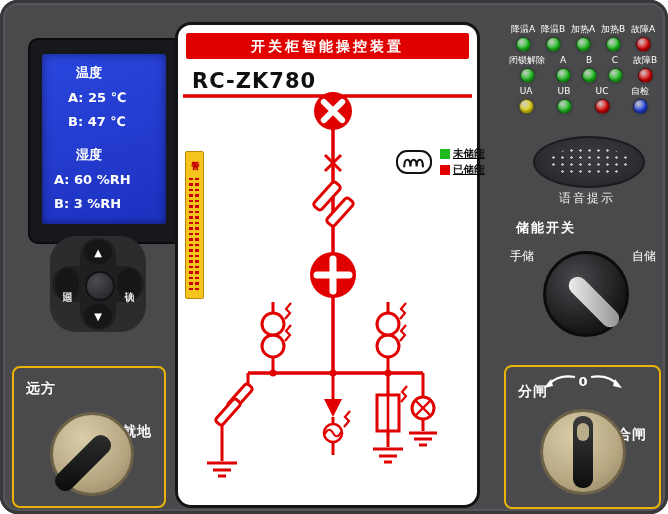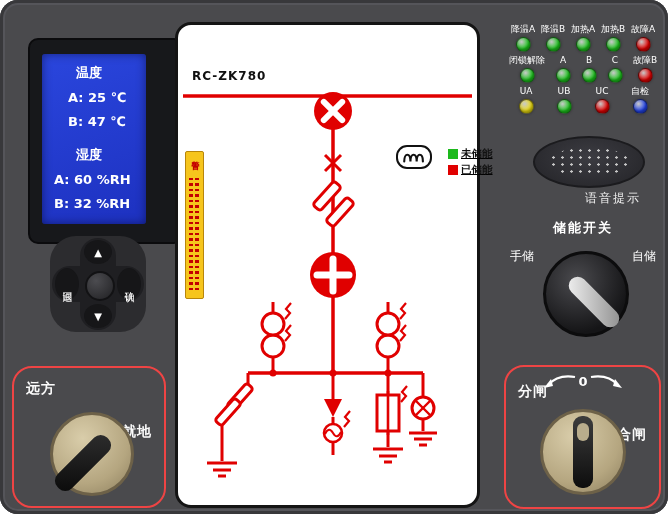--- a/index.html
+++ b/index.html
@@ -3,21 +3,21 @@
 <meta charset="utf-8">
 <style>
   html,body{margin:0;padding:0;background:#fff;font-family:"DejaVu Sans","Liberation Sans",sans-serif;}
   #stage{position:relative;width:668px;height:514px;}
   #device{position:absolute;left:0;top:0;width:668px;height:514px;background:#4a4a4d;border-radius:18px;
           box-shadow:inset 0 0 0 3px #38383b, inset 0 0 0 5px #55555a;overflow:hidden;}
 
   
   #lcd-bezel{position:absolute;left:28px;top:38px;width:152px;height:202px;background:#17181b;
              border:2px solid #0b0b0d;border-radius:10px;}
-  #lcd-screen{position:absolute;left:12px;top:14px;width:104px;height:170px;border-radius:3px;
+  #lcd-screen{position:absolute;left:12px;top:14px;width:124px;height:170px;border-radius:3px;
               background:linear-gradient(160deg,#2a46dd 0%,#1d31c0 100%);
               box-shadow:inset 0 0 10px rgba(0,0,30,.5);}
   .lcd-line{position:absolute;left:26px;color:#fff;font-size:13px;font-weight:bold;white-space:nowrap;}
   .lcd-t1{top:10px;left:34px;}
   .lcd-a1{top:36px;}
   .lcd-b1{top:60px;}
   .lcd-t2{top:92px;left:34px;}
   .lcd-a2{top:118px;left:12px;}
   .lcd-b2{top:142px;left:12px;}
 
@@ -30,21 +30,21 @@
            background:#161618;border-radius:50%;cursor:pointer;}
   .nav-btn.up{left:34px;top:4px;width:28px;height:24px;font-size:10px;}
   .nav-btn.down{left:34px;top:68px;width:28px;height:24px;font-size:10px;}
   .nav-btn.back{left:5px;top:32px;width:24px;height:32px;}
   .nav-btn.confirm{left:67px;top:32px;width:24px;height:32px;}
   .nav-side-txt{writing-mode:vertical-rl;text-orientation:upright;font-size:10px;line-height:12px;color:#fff;}
   .nav-center{position:absolute;left:35px;top:35px;width:26px;height:26px;border-radius:50%;
               background:radial-gradient(circle at 35% 30%,#4c4c50,#202023);border:2px solid #121214;cursor:pointer;}
 
   
-  .outline-panel{position:absolute;border:2px solid #ef4444;border-radius:20px;}
+  .outline-panel{position:absolute;border:2px solid #eab308;border-radius:8px;}
   #remote-panel{left:12px;top:366px;width:150px;height:138px;}
   #oc-panel{left:504px;top:365px;width:153px;height:140px;}
   .sw-label{position:absolute;top:12px;font-size:14px;font-weight:bold;color:#fafafa;letter-spacing:1px;}
   .sw-label.left{left:12px;}
   .sw-label.right{right:12px;margin-top:43px;}
   #oc-panel .sw-label{top:16px;}
 
   .knob{position:absolute;border-radius:50%;}
   .knob-tan{background:radial-gradient(circle at 38% 30%,#d9cdaa,#b5a680 62%,#8d7f5e);border:3px solid #6d6148;}
   .knob-dark{background:radial-gradient(circle at 38% 32%,#4a4a4e,#151517 72%);border:3px solid #0c0c0d;}
@@ -59,75 +59,75 @@
   #oc-panel .handle{width:20px;height:72px;background:linear-gradient(180deg,#3c3c3c,#0d0d0d);
         transform:translate(-50%,-50%);}
   .notch{position:absolute;left:50%;top:7px;width:12px;height:18px;border-radius:6px;background:#b9ad8c;
          transform:translateX(-50%);}
 
   
   #mimic-panel{position:absolute;left:175px;top:22px;width:305px;height:486px;background:#fff;
                border:3px solid #141414;border-radius:16px;box-sizing:border-box;}
   #banner{position:absolute;left:8px;top:8px;right:8px;height:26px;background:#e00000;border-radius:2px;
           color:#fff;font-size:14px;font-weight:bold;letter-spacing:3px;text-align:center;line-height:27px;}
-  #model{position:absolute;left:14px;top:44px;font-size:12px;font-weight:bold;color:#101010;letter-spacing:1px;}
+  #model{position:absolute;left:14px;top:44px;font-size:21px;font-weight:bold;color:#101010;letter-spacing:1px;}
   #diagram{position:absolute;left:0;top:40px;width:299px;height:440px;}
 
   #warning{position:absolute;left:7px;top:126px;width:17px;height:146px;background:#f6c51d;
            border:1px solid #b8860b;border-radius:2px;z-index:2;}
   #warn-head{display:block;margin:3px auto 0;writing-mode:vertical-rl;text-orientation:upright;
              font-size:8px;font-weight:bold;color:#c40000;text-align:center;width:10px;}
   .warn-col{position:absolute;top:26px;width:4px;height:112px;
             background:repeating-linear-gradient(#c40000 0 2.5px,transparent 2.5px 5.5px);}
   .warn-col.c1{left:3px;}
   .warn-col.c2{left:9px;}
 
-  #legend{position:absolute;left:218px;top:120px;width:80px;display:flex;gap:16px;align-items:flex-start;z-index:2;text-decoration:underline;}
+  #legend{position:absolute;left:218px;top:120px;width:80px;display:flex;gap:8px;align-items:center;z-index:2;text-decoration:underline;}
   #coil-pill{width:32px;height:20px;border:2px solid #111;border-radius:11px;background:#fff;flex:none;
              display:flex;align-items:center;justify-content:center;}
   .leg-row{display:flex;align-items:center;gap:3px;margin:2px 0;}
   .leg-sq{width:10px;height:10px;display:inline-block;flex:none;}
   .leg-txt{font-size:10.5px;font-weight:bold;color:#111;white-space:nowrap;}
 
   
   #indicator-rows{position:absolute;left:502px;top:24px;width:162px;}
   .led-row{display:flex;justify-content:center;margin-bottom:3px;}
   .led-item{display:flex;flex-direction:column;align-items:center;}
   .led-label{font-size:9px;color:#fff;white-space:nowrap;line-height:11px;}
   .led{width:13px;height:13px;border-radius:50%;margin-top:2px;border:1px solid rgba(0,0,0,.55);
        box-shadow:inset -1px -2px 3px rgba(0,0,0,.4), 0 0 3px rgba(0,0,0,.4);}
 
   
   #speaker{position:absolute;left:533px;top:136px;width:108px;height:48px;border-radius:50%;
            background:radial-gradient(ellipse at 50% 40%,#3c3c42,#232327);border:2px solid #1b1b1e;}
   #speaker-holes{position:absolute;left:14px;top:9px;right:14px;bottom:9px;border-radius:50%;
            background-image:radial-gradient(#c9c9c9 1.2px,transparent 1.7px);background-size:9px 7px;}
-  #speaker-label{position:absolute;left:533px;top:190px;width:108px;text-align:right;font-size:12px;
+  #speaker-label{position:absolute;left:533px;top:190px;width:108px;text-align:center;font-size:12px;
            color:#f0f0f0;letter-spacing:2px;}
-  #charge-title{position:absolute;left:516px;top:219px;width:134px;text-align:center;font-size:13px;
+  #charge-title{position:absolute;left:516px;top:219px;width:134px;font-size:13px;
            font-weight:bold;color:#fff;letter-spacing:2px;}
   #charge-left{position:absolute;left:502px;top:248px;width:40px;text-align:center;font-size:12px;color:#fff;}
   #charge-right{position:absolute;left:624px;top:248px;width:40px;text-align:center;font-size:12px;color:#fff;}
 
   #oc-arc{position:absolute;left:32px;top:3px;width:90px;height:22px;}
 </style>
 </head>
 <body>
 
 <div id="stage">
 <div id="device">
 
   <div id="lcd-bezel">
     <div id="lcd-screen">
       <div class="lcd-line lcd-t1">温度</div>
       <div class="lcd-line lcd-a1">A: 25 ℃</div>
       <div class="lcd-line lcd-b1">B: 47 ℃</div>
       <div class="lcd-line lcd-t2">湿度</div>
       <div class="lcd-line lcd-a2">A: 60 %RH</div>
-      <div class="lcd-line lcd-b2">B: 32 %RH</div>
+      <div class="lcd-line lcd-b2">B: 3 %RH</div>
     </div>
   </div>
 
   <div id="nav">
     <div class="nav-pill v"></div>
     <div class="nav-pill h"></div>
     <div class="nav-btn up">
       <span>▲</span>
     </div>
     <div class="nav-btn down">
@@ -144,20 +144,21 @@
 
   <div id="remote-panel" class="outline-panel">
     <div class="sw-label left">远方</div>
     <div class="sw-label right">就地</div>
     <div class="knob knob-tan">
       <div class="handle"></div>
     </div>
   </div>
 
   <div id="mimic-panel">
+    <div id="banner">开关柜智能操控装置</div>
     <div id="model">RC-ZK780</div>
 
     <svg id="diagram" viewBox="0 0 299 440" xmlns="http://www.w3.org/2000/svg">
       <g stroke="#e00000" fill="none">
         <line x1="5" y1="31" x2="294" y2="31" stroke-width="3.5"></line>
         <line x1="155" y1="31" x2="155" y2="308" stroke-width="3.5"></line>
         <line x1="70" y1="308" x2="245" y2="308" stroke-width="3.5"></line>
         <line x1="95" y1="308" x2="95" y2="292" stroke-width="3"></line>
         <line x1="95" y1="248" x2="95" y2="237" stroke-width="3"></line>
         <line x1="210" y1="308" x2="210" y2="292" stroke-width="3"></line>

